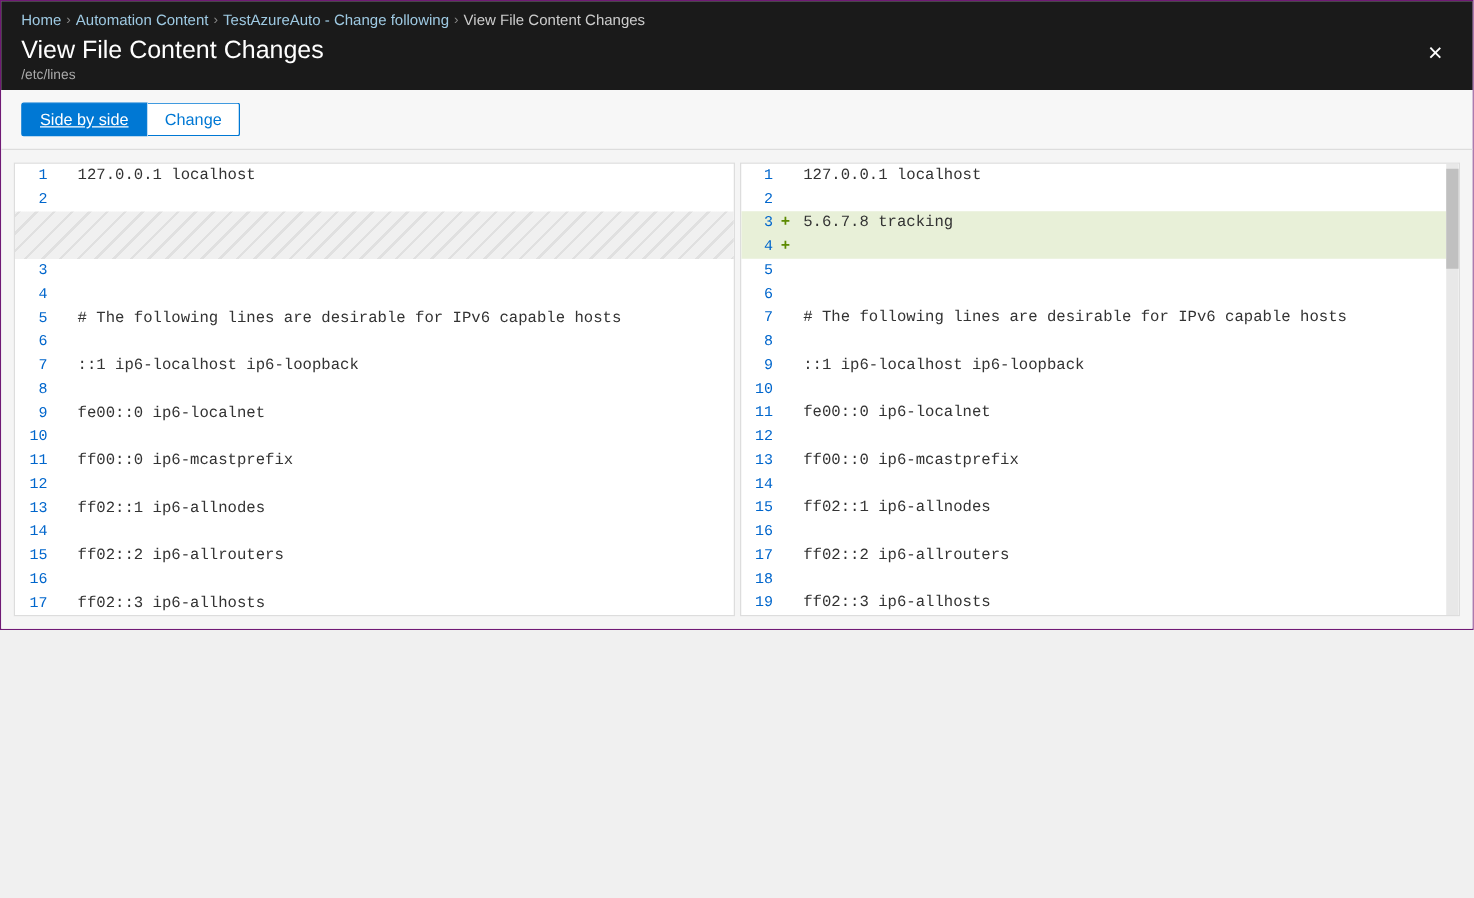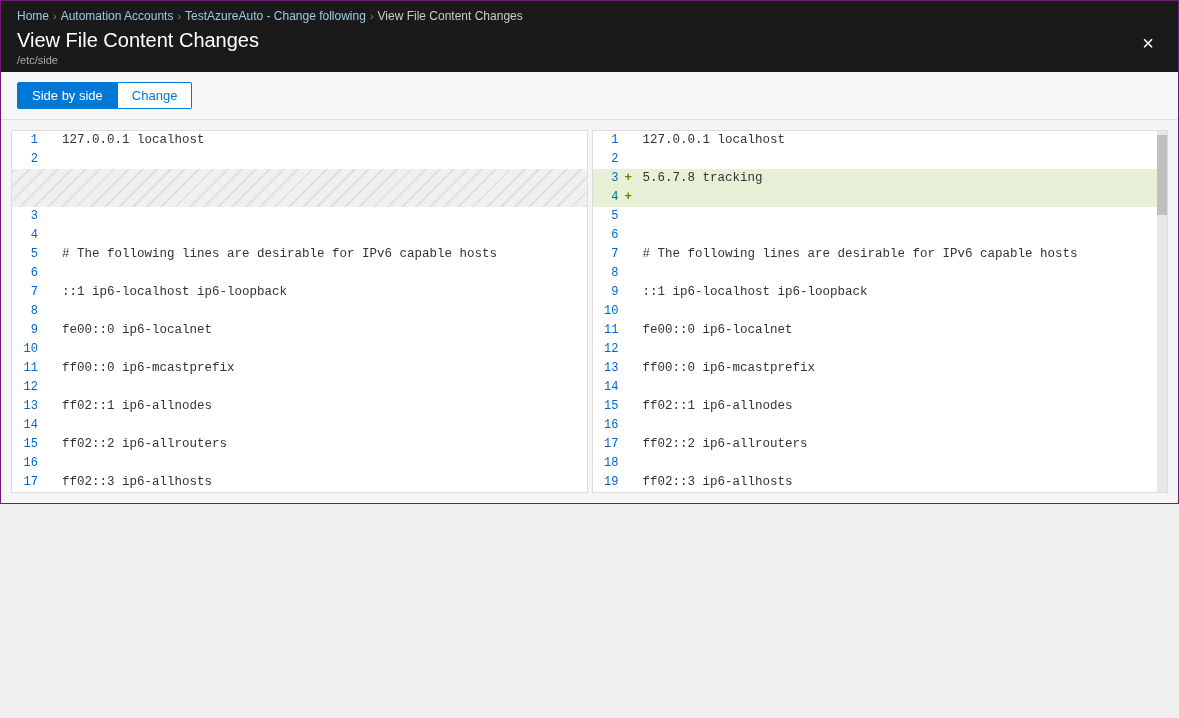--- a/index.html
+++ b/index.html
@@ -98,20 +98,21 @@
       font-size: 13px;
       cursor: pointer;
       border: 1px solid #0078d4;
       background: #fff;
       color: #0078d4;
     }
 
     .tab-btn.active {
       background: #0078d4;
       color: #fff;
+      text-decoration: underline;
     }
 
     .tab-btn:first-child {
       border-radius: 2px 0 0 2px;
     }
 
     .tab-btn:last-child {
       border-radius: 0 2px 2px 0;
       border-left: none;
     }
@@ -214,30 +215,30 @@
   </style>
 </head>
 <body>
 
 <div class="modal-overlay">
 
   <div class="modal-header">
     <div class="breadcrumb">
       <span class="breadcrumb-item">Home</span>
       <span class="breadcrumb-separator">›</span>
-      <span class="breadcrumb-item">Automation Accounts</span>
+      <span class="breadcrumb-item">Automation Content</span>
       <span class="breadcrumb-separator">›</span>
       <span class="breadcrumb-item">TestAzureAuto - Change following</span>
       <span class="breadcrumb-separator">›</span>
       <span class="breadcrumb-item current">View File Content Changes</span>
     </div>
     <div class="modal-title-row">
       <div>
         <div class="modal-title">View File Content Changes</div>
-        <div class="modal-subtitle">/etc/side</div>
+        <div class="modal-subtitle">/etc/lines</div>
       </div>
       <button class="close-btn">×</button>
     </div>
   </div>
 
   <div class="toolbar">
     <button class="tab-btn active">Side by side</button>
     <button class="tab-btn">Change</button>
   </div>
 

